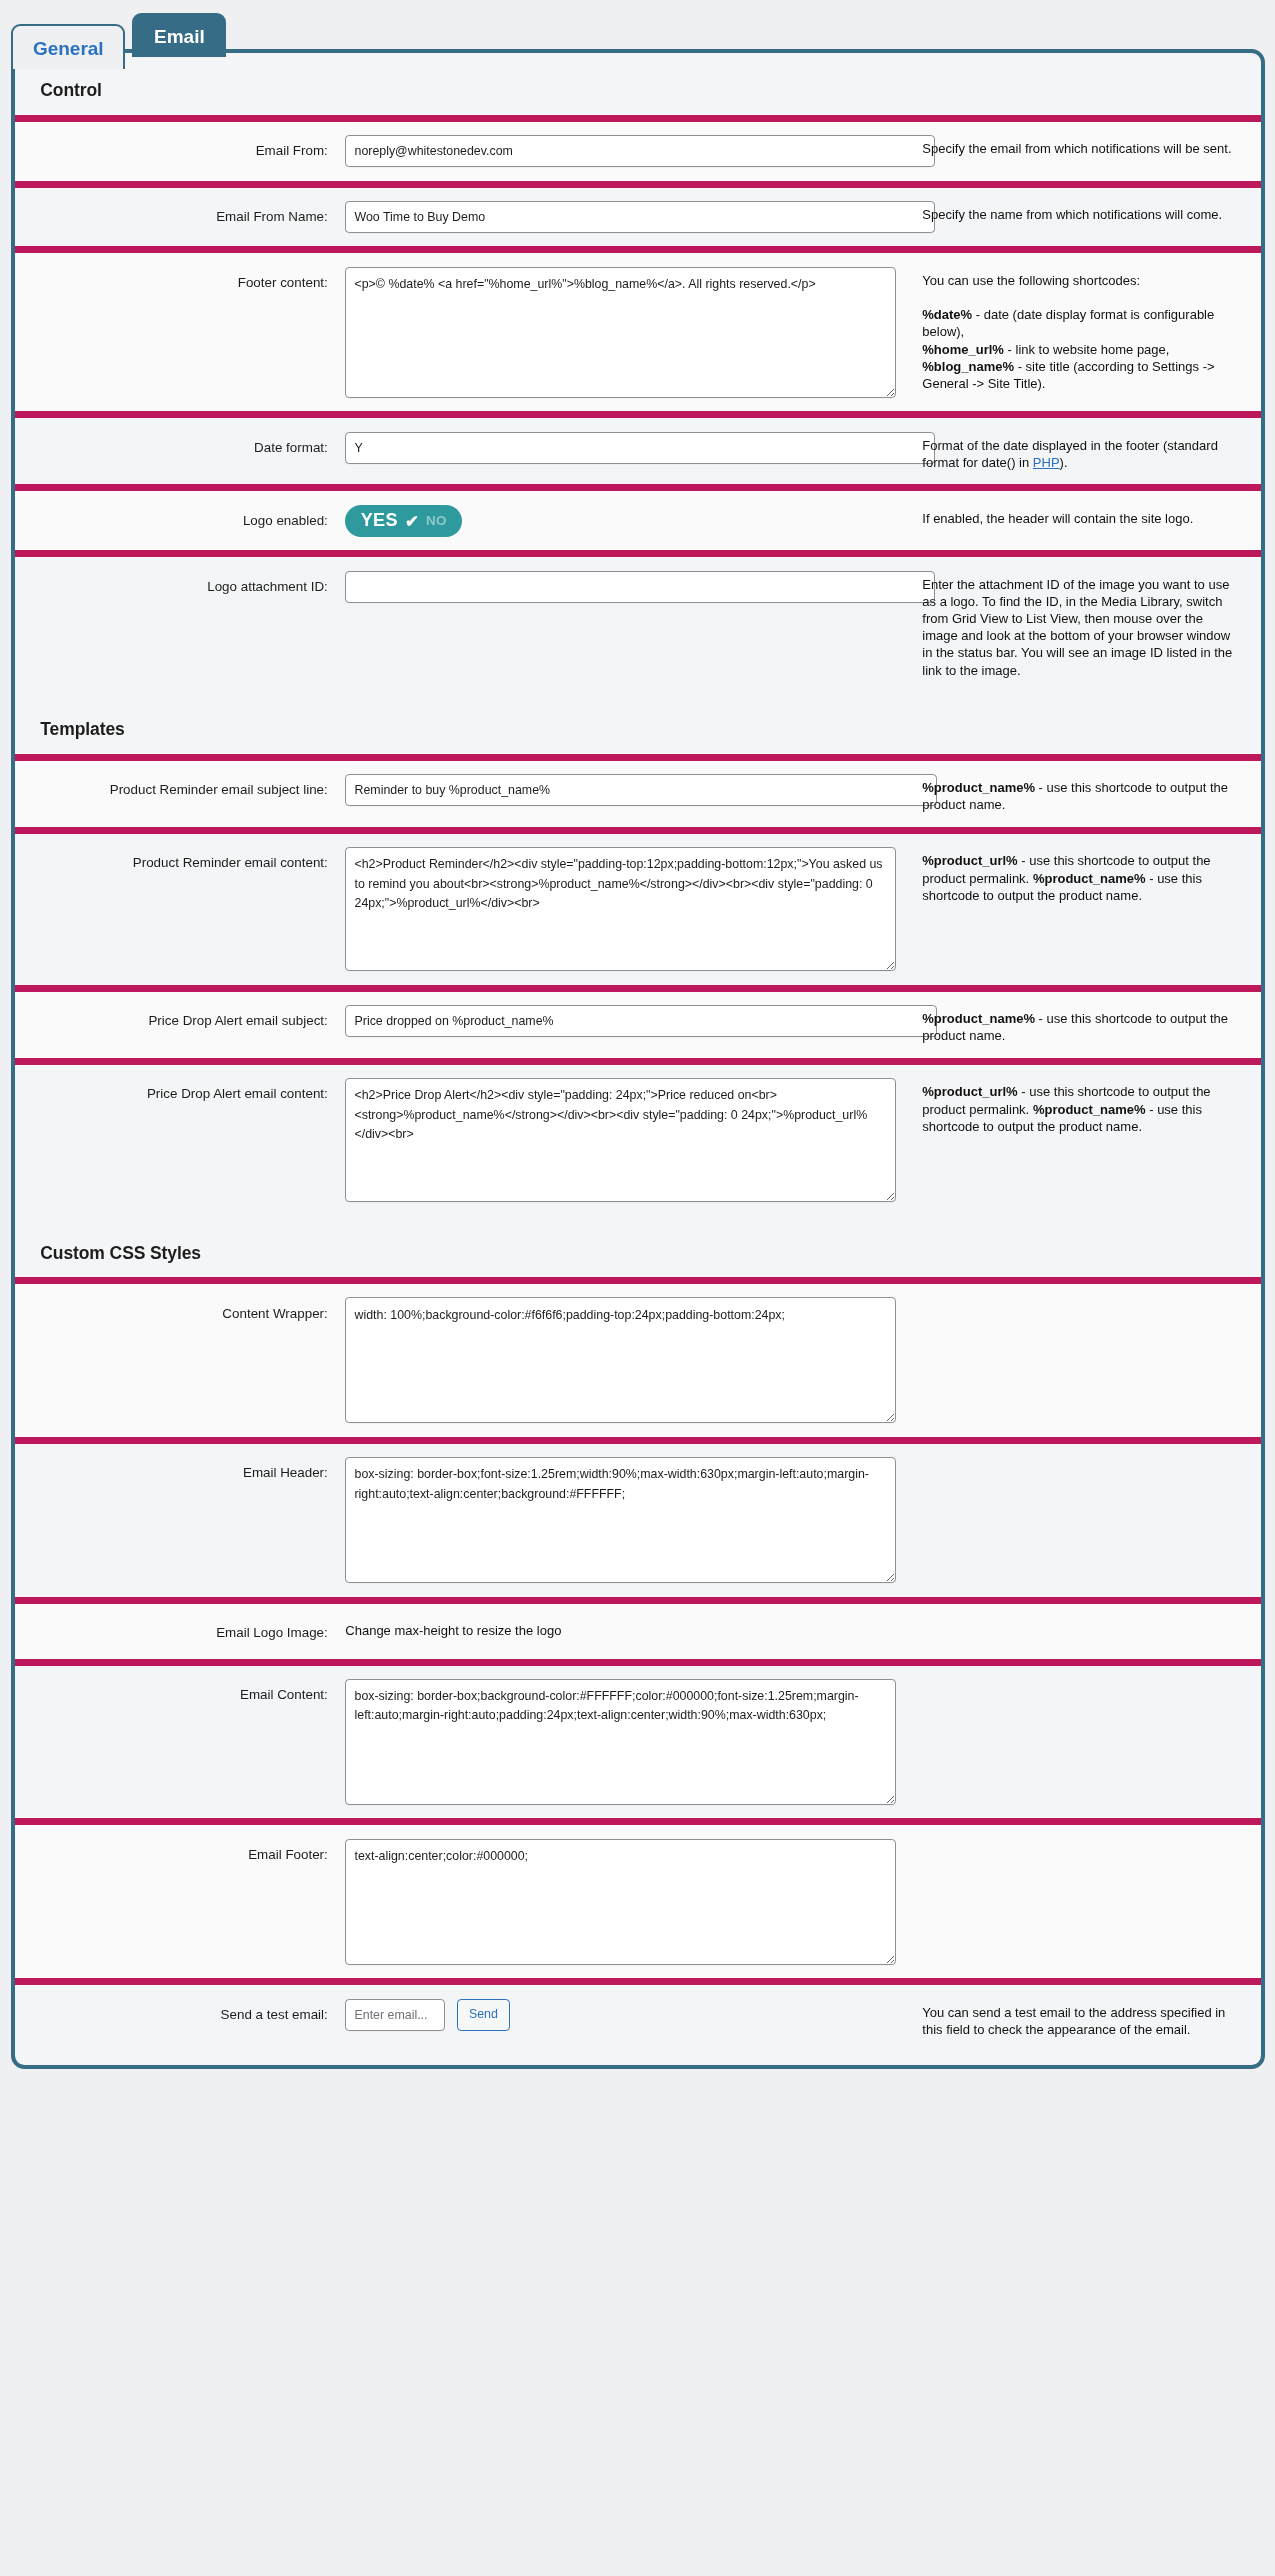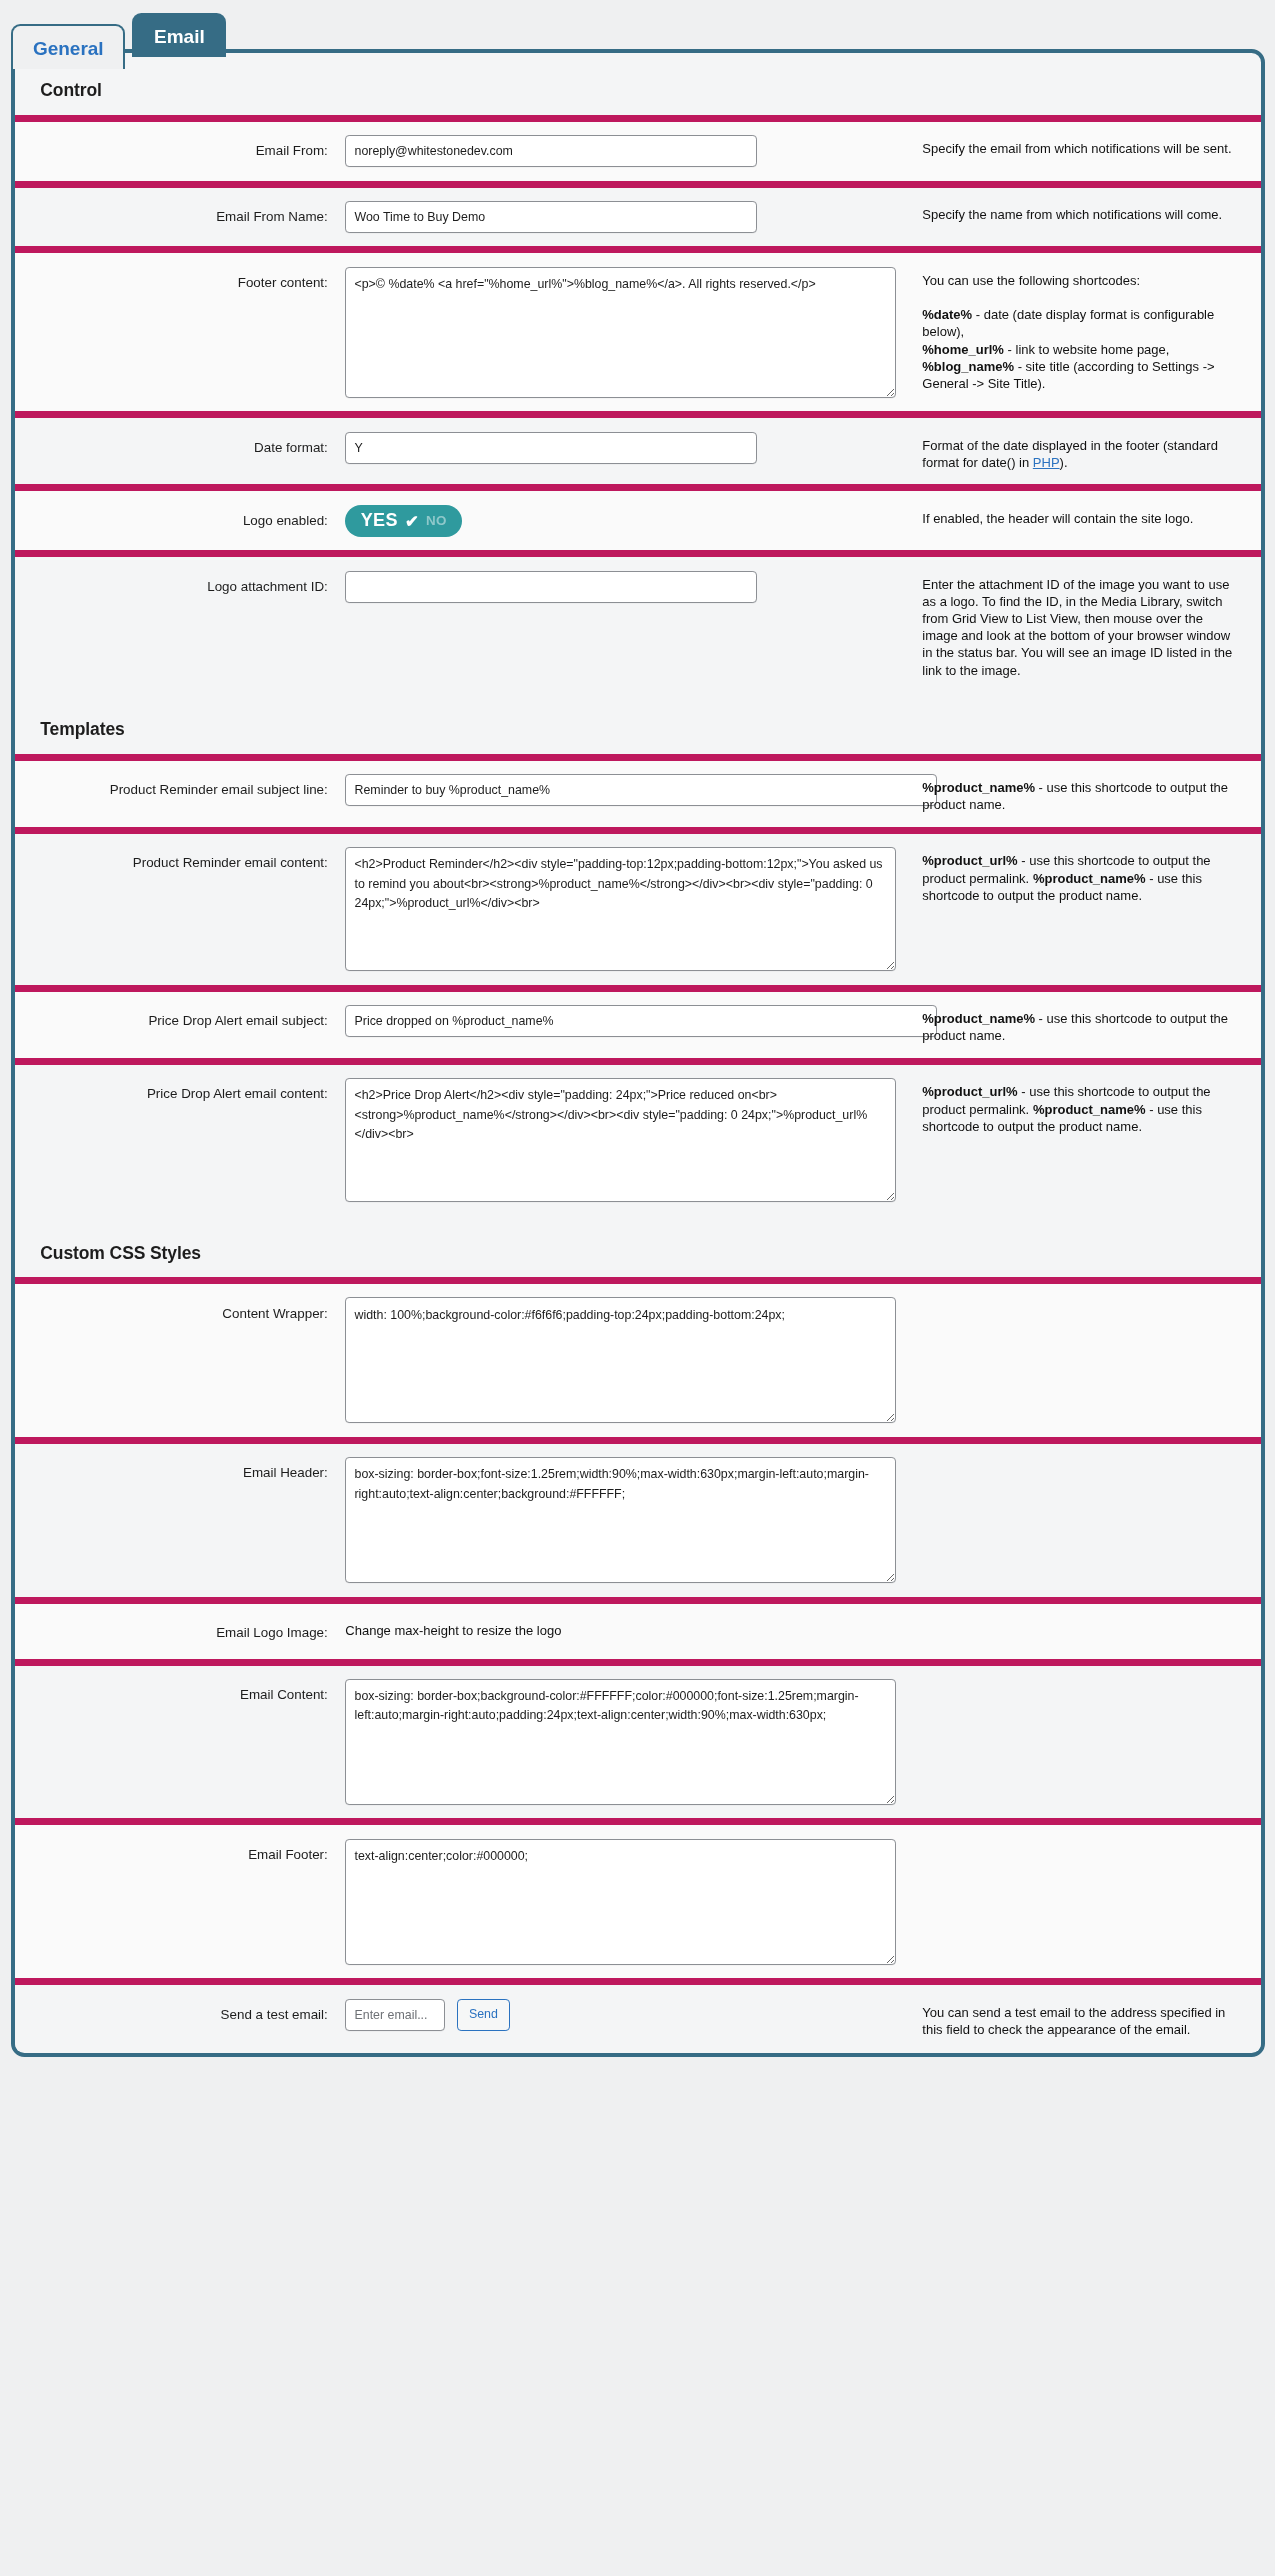--- a/index.html
+++ b/index.html
@@ -58,21 +58,21 @@
 
   
   .panel {
     margin: -2.6px 11.3px 0 11.3px;
     border: 4.6px solid #366c85;
     border-radius: 13.4px;
     background: #f4f5f6;
     overflow: hidden;
     position: relative;
     z-index: 1;
-    padding-bottom: 2px;
+    padding-bottom: 14px;
   }
 
   .section-title {
     font-size: 17.5px;
     font-weight: bold;
     color: #1d1d1d;
     padding: 27px 0 13.4px 25px;
     letter-spacing: -0.1px;
   }
 
@@ -109,21 +109,21 @@
     color: #111111;
     padding-top: 5.2px;
     padding-right: 20.6px;
     word-wrap: break-word;
   }
   .row-help b { font-weight: bold; margin-top: 28px; }
   .row-help a { color: #2a72c0; text-decoration: underline; }
 
   
   input.text {
-    width: 412px;
+    width: 590px;
     height: 32px;
     font-size: 12.4px;
     font-family: "Liberation Sans", sans-serif;
     padding: 3.1px 8.2px;
     border: 1.5px solid #8c8f94;
     border-radius: 4.1px;
     background: #ffffff;
     color: #1d1d1d;
     outline: none;
     box-shadow: 0 0.5px 0 rgba(0,0,0,0.06);

